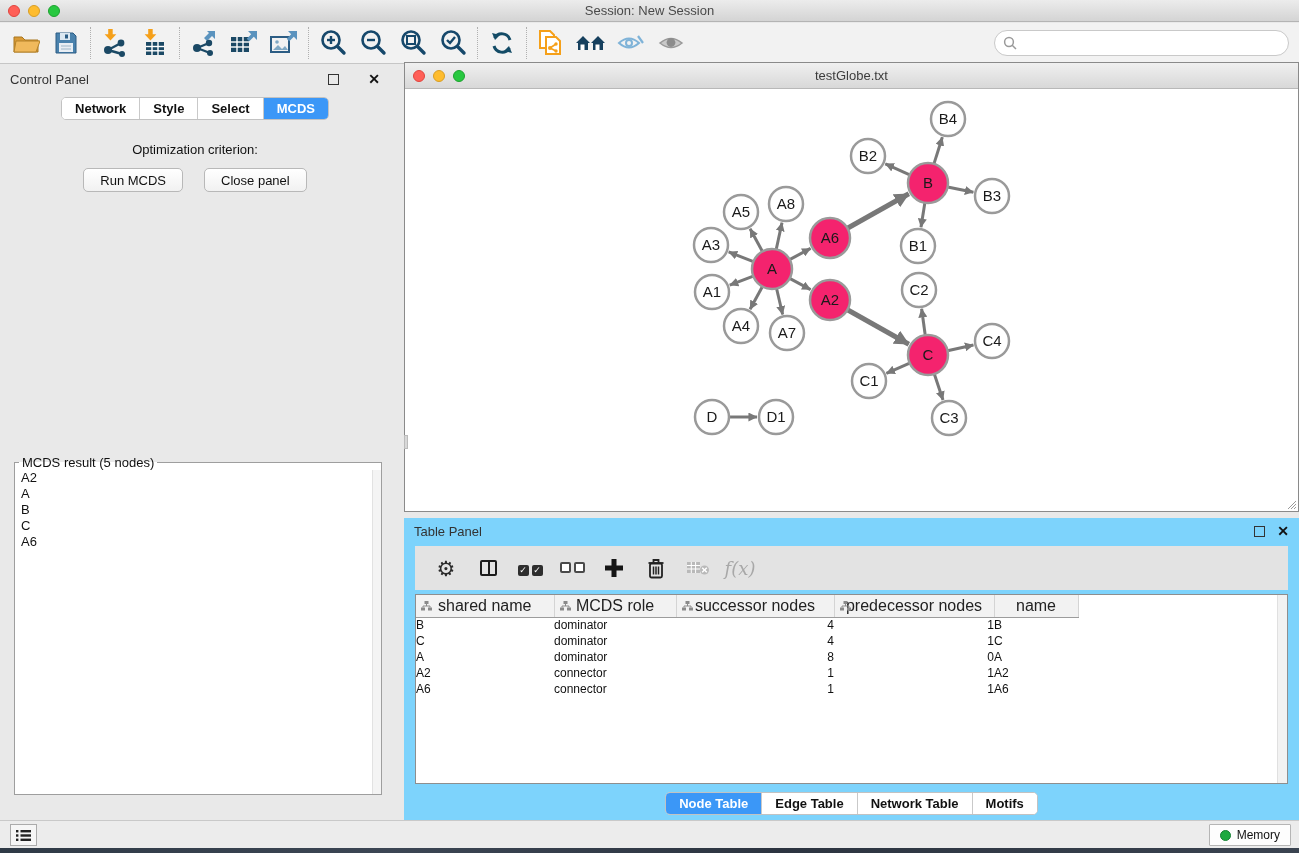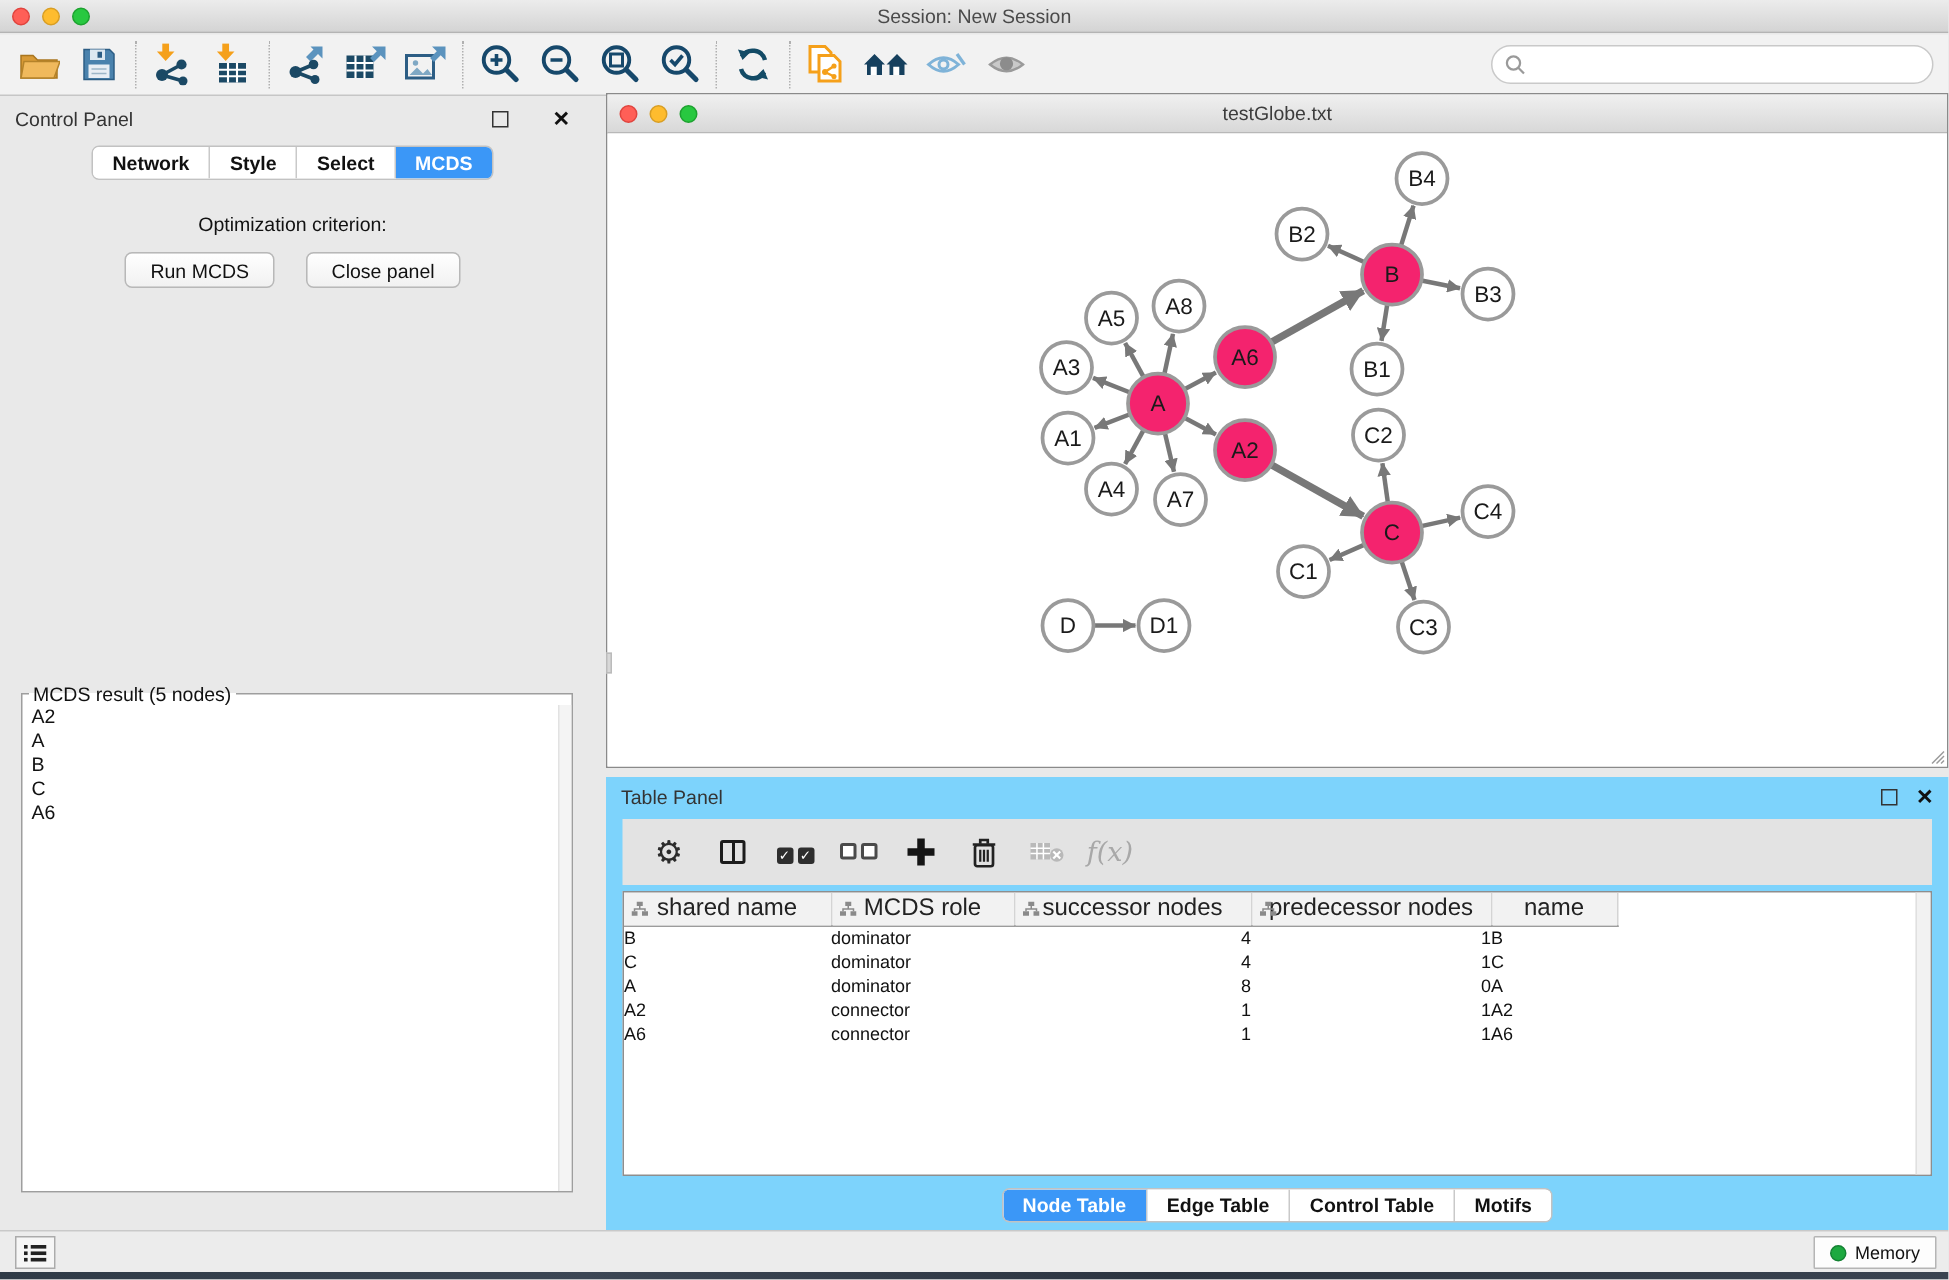--- a/index.html
+++ b/index.html
@@ -540,21 +540,21 @@
             <td class="td-name">A6</td>
           </tr>
         </tbody>
     </table>
     <div class="tp-scroll"></div>
   </div>
   <div class="tp-tabs">
     <div class="seg" id="tp-tabs">
         <span class="seg-item active">Node Table</span>
         <span class="seg-item">Edge Table</span>
-        <span class="seg-item">Control Table</span>
+        <span class="seg-item">Network Table</span>
         <span class="seg-item">Motifs</span>
       </div>
   </div>
 </div>
 
 <div class="statusbar">
   <button class="sb-left-btn">
     <svg width="15" height="13" viewBox="0 0 15 13">
       <rect x="0" y="1" width="2.4" height="2.4" fill="#222"></rect>
         <rect x="4.5" y="1" width="10.5" height="2.4" fill="#222"></rect>

